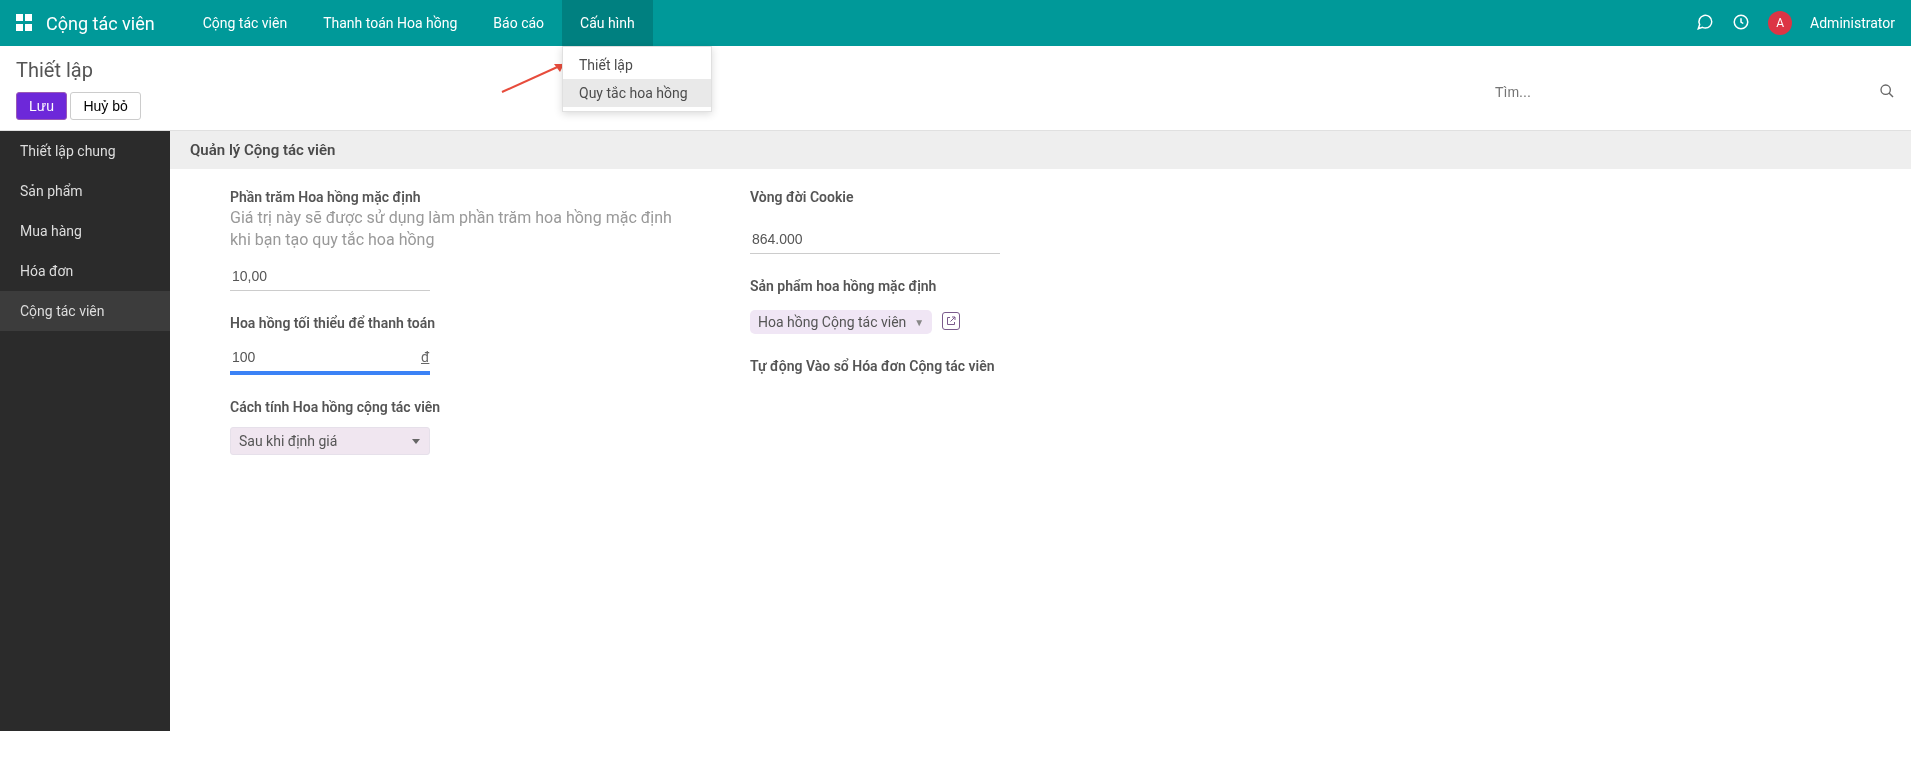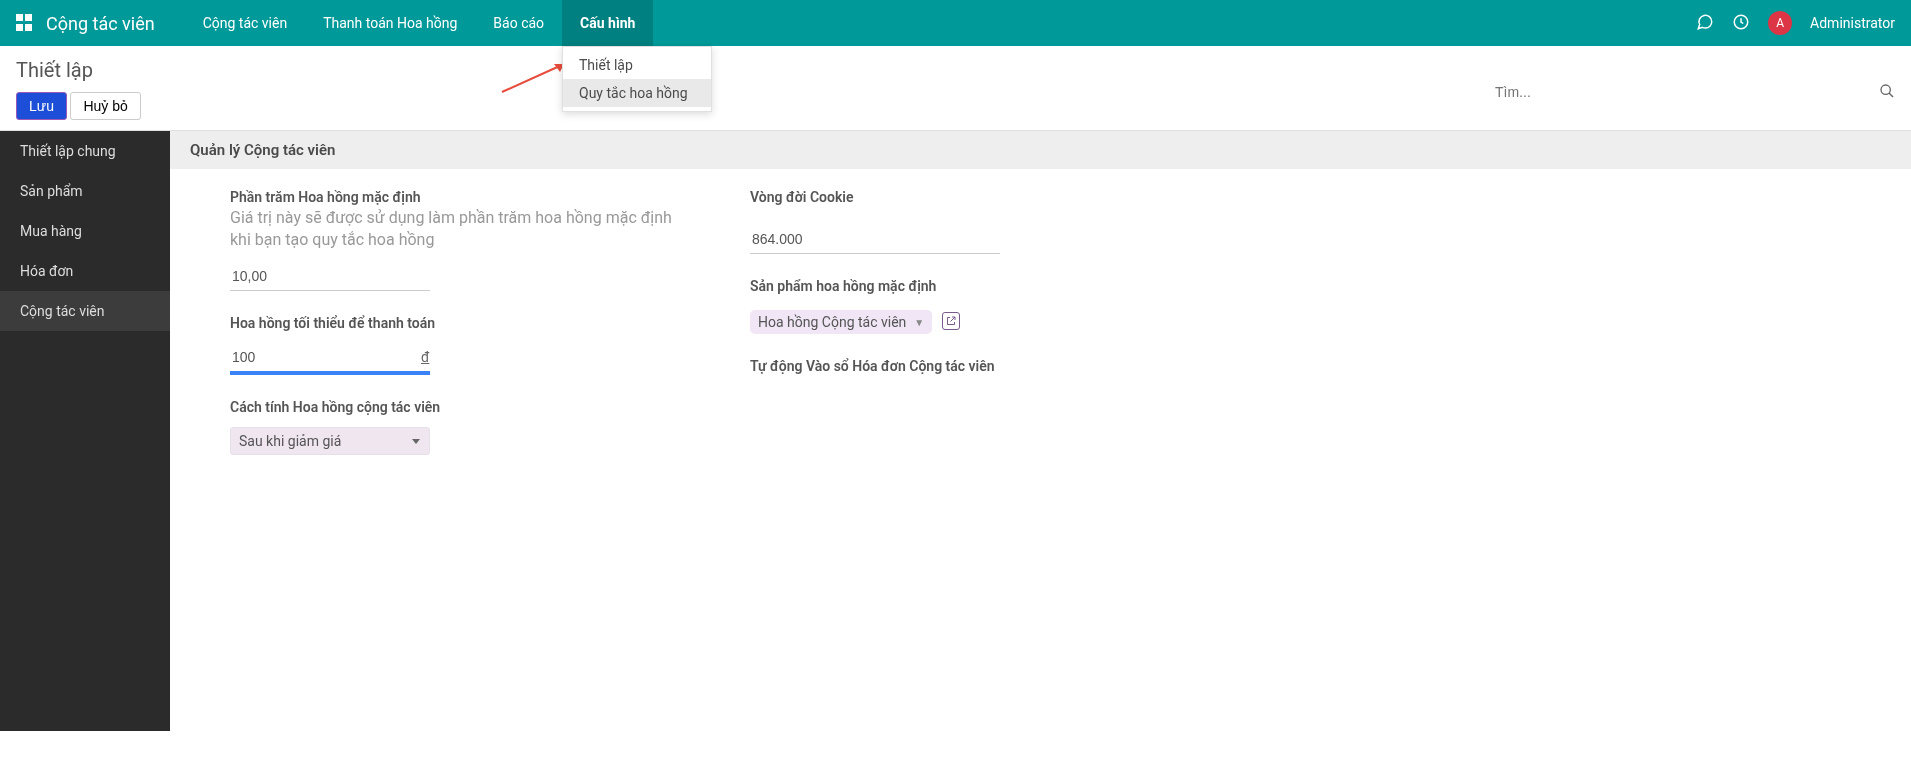--- a/index.html
+++ b/index.html
@@ -4,35 +4,35 @@
 <style>
 * { box-sizing: border-box; margin: 0; padding: 0; }
 body { font-family: -apple-system, BlinkMacSystemFont, "Segoe UI", Roboto, Helvetica, Arial, sans-serif; font-size: 14px; color: #4c4c4c; background: #fff; }
 
 .topbar { background: #009999; color: #fff; height: 46px; display: flex; align-items: center; padding: 0 16px; position: relative; }
 .apps-icon { display: inline-flex; flex-wrap: wrap; width: 18px; height: 18px; gap: 2px; margin-right: 12px; }
 .apps-icon span { width: 7px; height: 7px; background: #fff; }
 .app-title { font-size: 18px; font-weight: 400; margin-right: 30px; }
 .topnav { display: flex; height: 100%; }
 .topnav a { color: #fff; text-decoration: none; padding: 0 18px; display: flex; align-items: center; font-size: 14px; height: 46px; }
-.topnav a.active { background: #008080; font-weight: bold; }
+.topnav a.active { background: #008080; }
 .topbar-right { margin-left: auto; display: flex; align-items: center; gap: 18px; }
 .icon-chat, .icon-clock { width: 18px; height: 18px; display: inline-block; }
 .avatar { width: 24px; height: 24px; border-radius: 50%; background: #dc3545; color: #fff; display: inline-flex; align-items: center; justify-content: center; font-size: 12px; }
 .user-name { color: #fff; }
 
 .dropdown-menu { position: absolute; top: 46px; left: 562px; background: #fff; border: 1px solid #e0e0e0; box-shadow: 0 2px 8px rgba(0,0,0,0.15); min-width: 150px; z-index: 100; padding: 4px 0; }
 .dropdown-menu a { display: block; padding: 6px 16px; color: #4c4c4c; text-decoration: none; font-size: 14px; }
 .dropdown-menu a.hover { background: #e9e9e9; }
 
 .control-panel { display: flex; align-items: flex-start; padding: 12px 16px 10px; border-bottom: 1px solid #e0e0e0; }
 .cp-left { flex: 1; }
 .page-title { font-size: 20px; color: #555; font-weight: 400; margin-bottom: 10px; }
 .btn { border: 1px solid #ccc; padding: 5px 12px; font-size: 14px; cursor: pointer; background: #fff; border-radius: 3px; }
-.btn-primary { background: #1d4ed8; color: #fff; border-color: #9b59b6; font-weight:500;}
+.btn-primary { background: #6d28d9; color: #fff; border-color: #9b59b6; font-weight:500;}
 .cp-right { display: flex; align-items: center; width: 400px; margin-top:20px;}
 .search-input { flex: 1; border: none; outline: none; font-size: 14px; color: #888; padding: 6px 0; }
 .search-icon { width: 16px; height: 16px; }
 
 .main-wrap { display: flex; }
 .sidebar { width: 170px; background: #2b2b2b; min-height: 600px; }
 .sidebar a { display: block; color: #ddd; text-decoration: none; padding: 12px 20px; font-size: 14px; }
 .sidebar a.active { background: #3c3c3c; }
 
 .content { flex: 1; }
@@ -149,21 +149,21 @@
             <input class="text-input" value="100" style="">
             <span class="currency-sym">đ</span>
           </div>
         </div>
 
 
         <div class="field">
           <span class="field-label">Cách tính Hoa hồng cộng tác viên</span>
           <div style="height:10px"></div>
           <div class="select-wrap">
-            <div class="select-box">Sau khi giảm giá</div>
+            <div class="select-box">Sau khi định giá</div>
           </div>
         </div>
 
       </div>
 
       <div class="col">
 
         <div class="field">
           <span class="field-label">Vòng đời Cookie</span>
           <div style="height:18px"></div>

